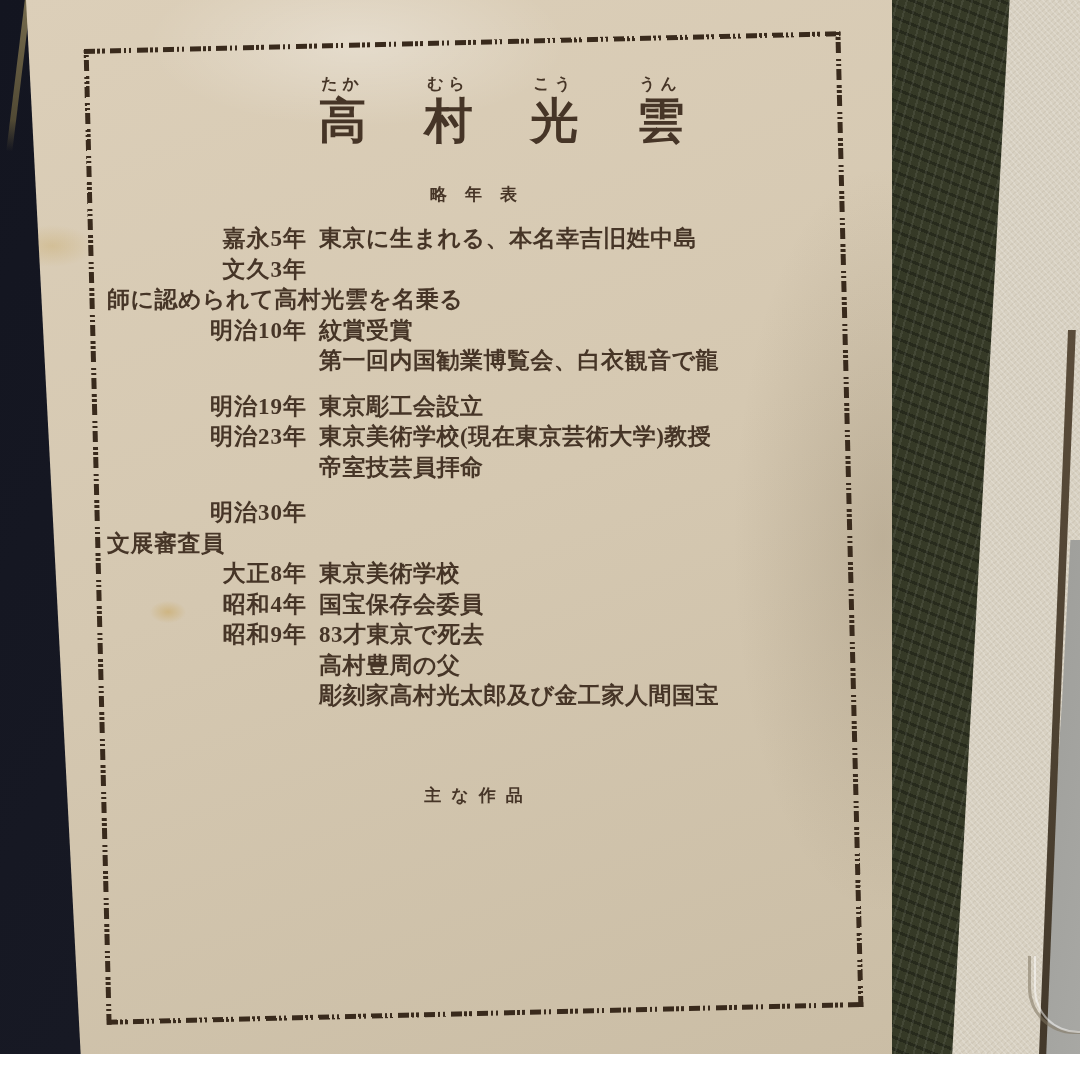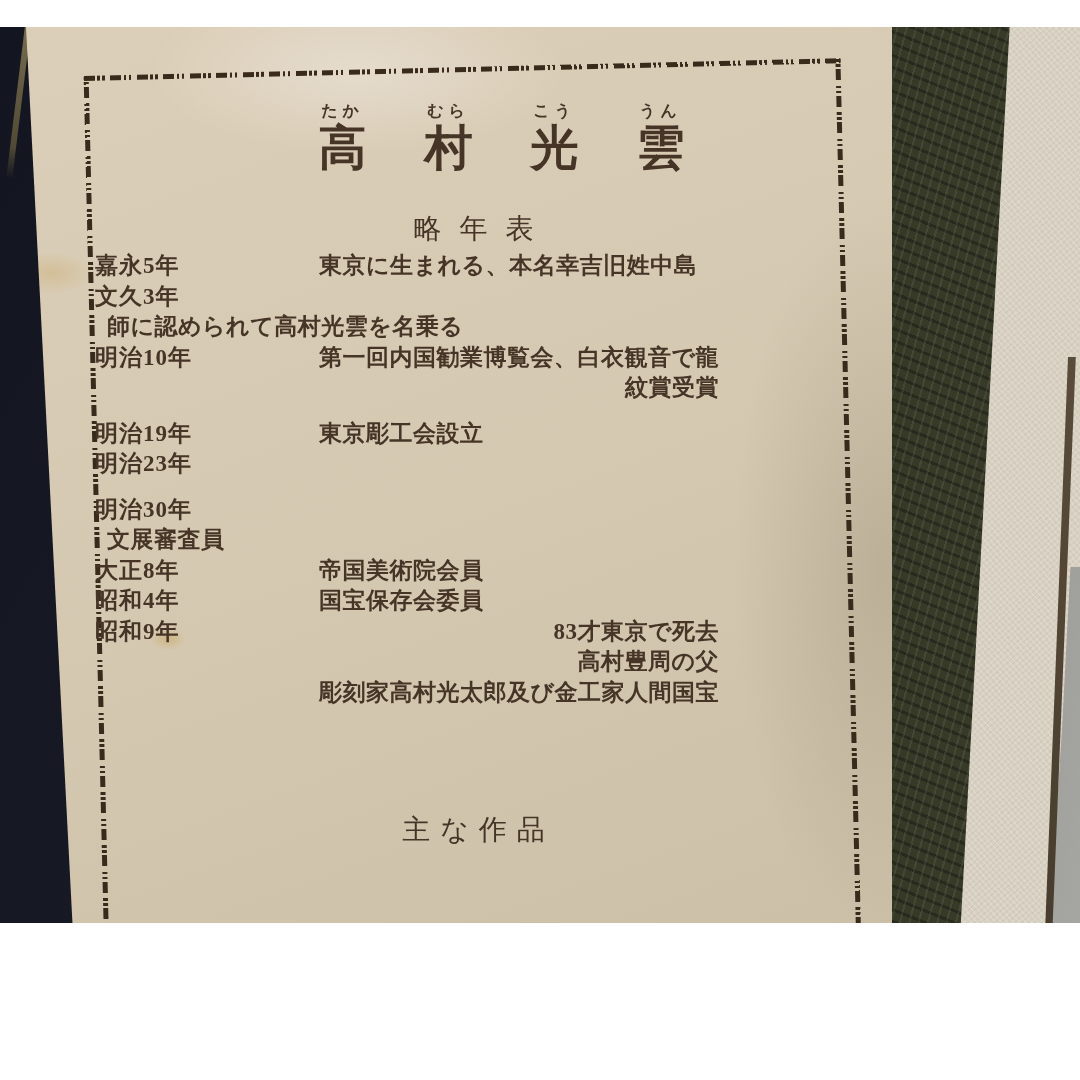--- a/index.html
+++ b/index.html
@@ -11,22 +11,22 @@
     --dark-a:#131520;
     --dark-b:#1d1f2a;
     --band:#363a27;
     --fabric:#d8d1c2;
     --glass:#9c9c98;
     --frame:#5a4c3a;
   }
   *{margin:0;padding:0;box-sizing:border-box;}
   html,body{width:1080px;height:1080px;overflow:hidden;}
   body{font-family:"Liberation Serif","DejaVu Serif",serif;color:var(--ink);}
-  .scene{position:relative;width:1080px;height:896px;overflow:hidden;
-    background:linear-gradient(120deg,var(--dark-a) 0%,var(--dark-b) 100%);margin-top:27px;}
+  .scene{position:relative;width:1080px;height:1054px;overflow:hidden;
+    background:linear-gradient(120deg,var(--dark-a) 0%,var(--dark-b) 100%);}
   
   .edge-sliver{position:absolute;left:16px;top:-8px;width:6px;height:160px;
     background:linear-gradient(#8a7d57,#5c5338 80%,transparent);transform:rotate(7deg);opacity:.85;}
   
   .fabric{position:absolute;left:870px;top:0;width:210px;height:1080px;
     background:
       repeating-linear-gradient(48deg,rgba(255,255,255,.17) 0 1.5px,transparent 1.5px 4.5px),
       repeating-linear-gradient(-42deg,rgba(120,108,86,.08) 0 1.5px,transparent 1.5px 4.5px),
       var(--fabric);}
   
@@ -74,28 +74,28 @@
   .bead-top{top:0;left:0;} .bead-bottom{bottom:0;left:0;}
   .bead-left{left:0;top:0;} .bead-right{right:0;top:0;}
   
   .doc{position:absolute;left:95px;top:0;width:757px;height:1080px;}
   .title-row{position:absolute;top:74px;left:0;width:100%;
     display:flex;justify-content:center;gap:58px;transform:translateX(28px);}
   .title-char{display:flex;flex-direction:column;align-items:center;}
   .furigana{font-size:16px;letter-spacing:5px;font-weight:600;height:22px;}
   .kanji{font-size:48px;font-weight:700;line-height:1.05;}
   .sec-heading{position:absolute;left:0;width:100%;text-align:center;
-    font-size:28px;font-weight:400;}
+    font-size:17px;font-weight:700;}
   .h-chron{top:183px;letter-spacing:18px;text-indent:18px;}
   .h-works{top:784px;letter-spacing:10px;text-indent:10px;}
   .chron{position:absolute;top:224px;left:0;width:100%;font-size:23px;font-weight:600;}
   .chron-row{display:flex;line-height:30.5px;}
   .chron-row.gap-before{margin-top:15px;}
-  .chron-year{width:212px;text-align:left;letter-spacing:1px;flex:none;}
-  .chron-event{margin-left:12px;letter-spacing:.5px;text-align:right;}
+  .chron-year{width:212px;text-align:right;letter-spacing:1px;flex:none;}
+  .chron-event{margin-left:12px;letter-spacing:.5px;}
   .works{position:absolute;top:811px;left:0;width:100%;font-size:23px;font-weight:600;}
   .work-row{padding-left:240px;line-height:31.2px;letter-spacing:.5px;white-space:pre;}
 </style>
 </head>
 <body>
 
 <div class="scene">
 
   <div class="edge-sliver"></div>
 
@@ -157,53 +157,57 @@
 
         <div class="chron-row">
           <div class="chron-event">
             <div>師に認められて高村光雲を名乗る</div>
           </div>
         </div>
 
         <div class="chron-row">
           <div class="chron-year">明治10年</div>
           <div class="chron-event">
+            <div>紋賞受賞</div>
             <div>第一回内国勧業博覧会、白衣観音で龍</div>
-            <div>紋賞受賞</div>
           </div>
         </div>
 
         <div class="chron-row gap-before">
           <div class="chron-year">明治19年</div>
           <div class="chron-event">
             <div>東京彫工会設立</div>
           </div>
         </div>
 
         <div class="chron-row">
         </div>
 
         <div class="chron-row">
           <div class="chron-year">明治23年</div>
+          <div class="chron-event">
+            <div>東京美術学校(現在東京芸術大学)教授</div>
+            <div>帝室技芸員拝命</div>
+          </div>
         </div>
 
         <div class="chron-row gap-before">
           <div class="chron-year">明治30年</div>
         </div>
 
         <div class="chron-row">
           <div class="chron-event">
             <div>文展審査員</div>
           </div>
         </div>
 
         <div class="chron-row">
           <div class="chron-year">大正8年</div>
           <div class="chron-event">
-            <div>帝国美術院会員</div>
+            <div>東京美術学校</div>
           </div>
         </div>
 
         <div class="chron-row">
           <div class="chron-year">昭和4年</div>
           <div class="chron-event">
             <div>国宝保存会委員</div>
           </div>
         </div>
 

